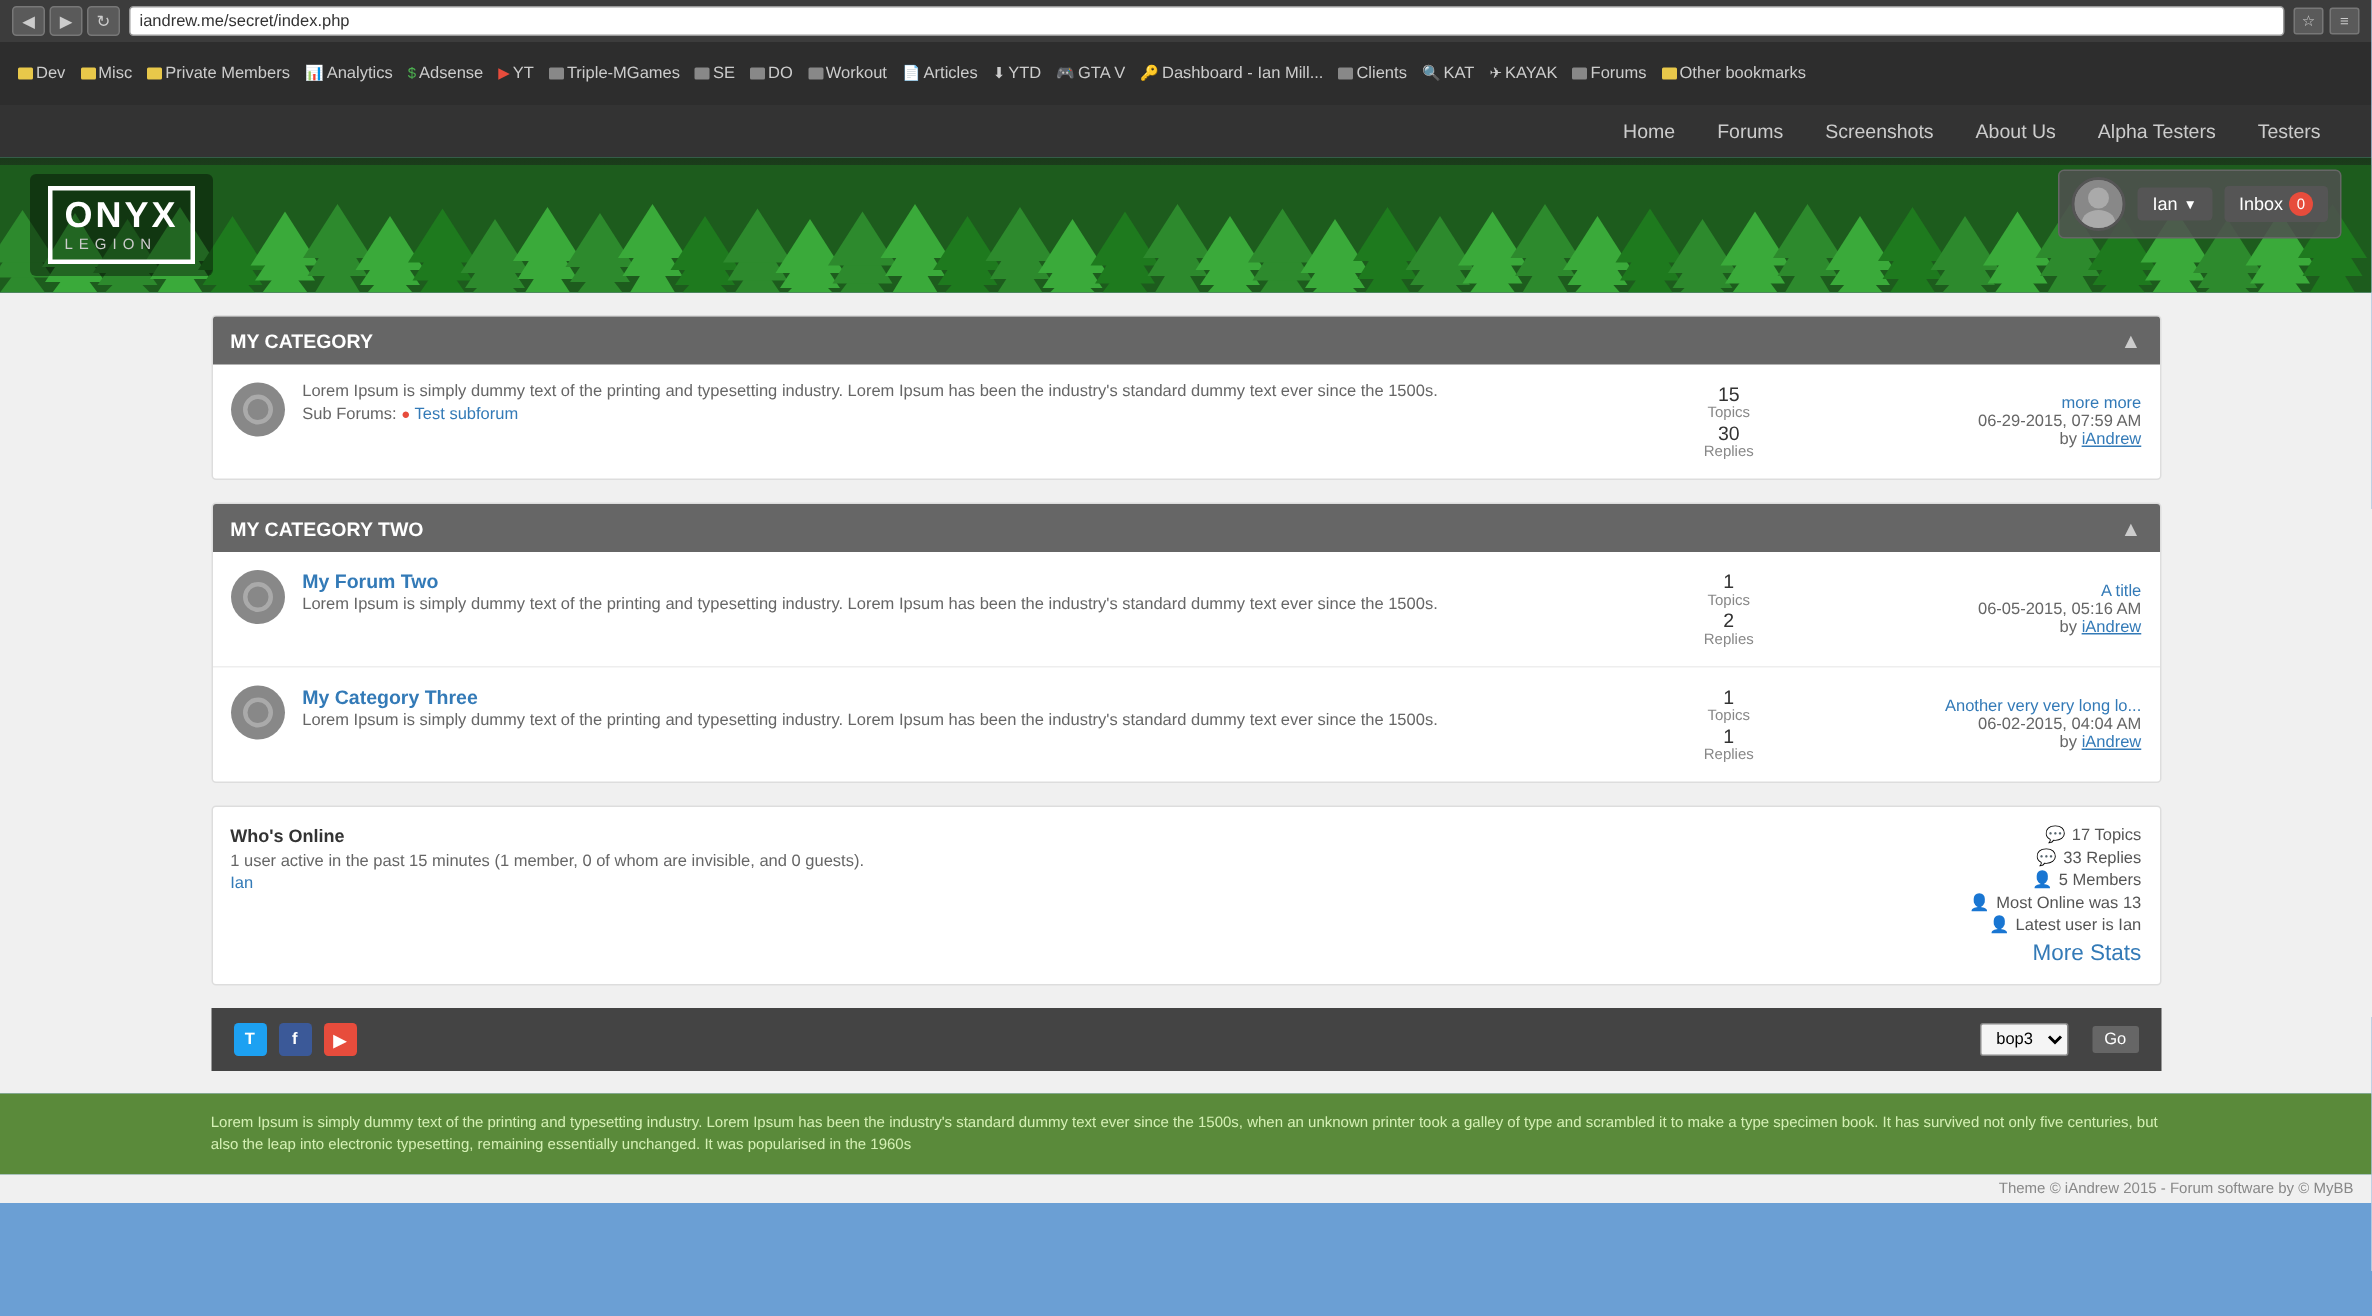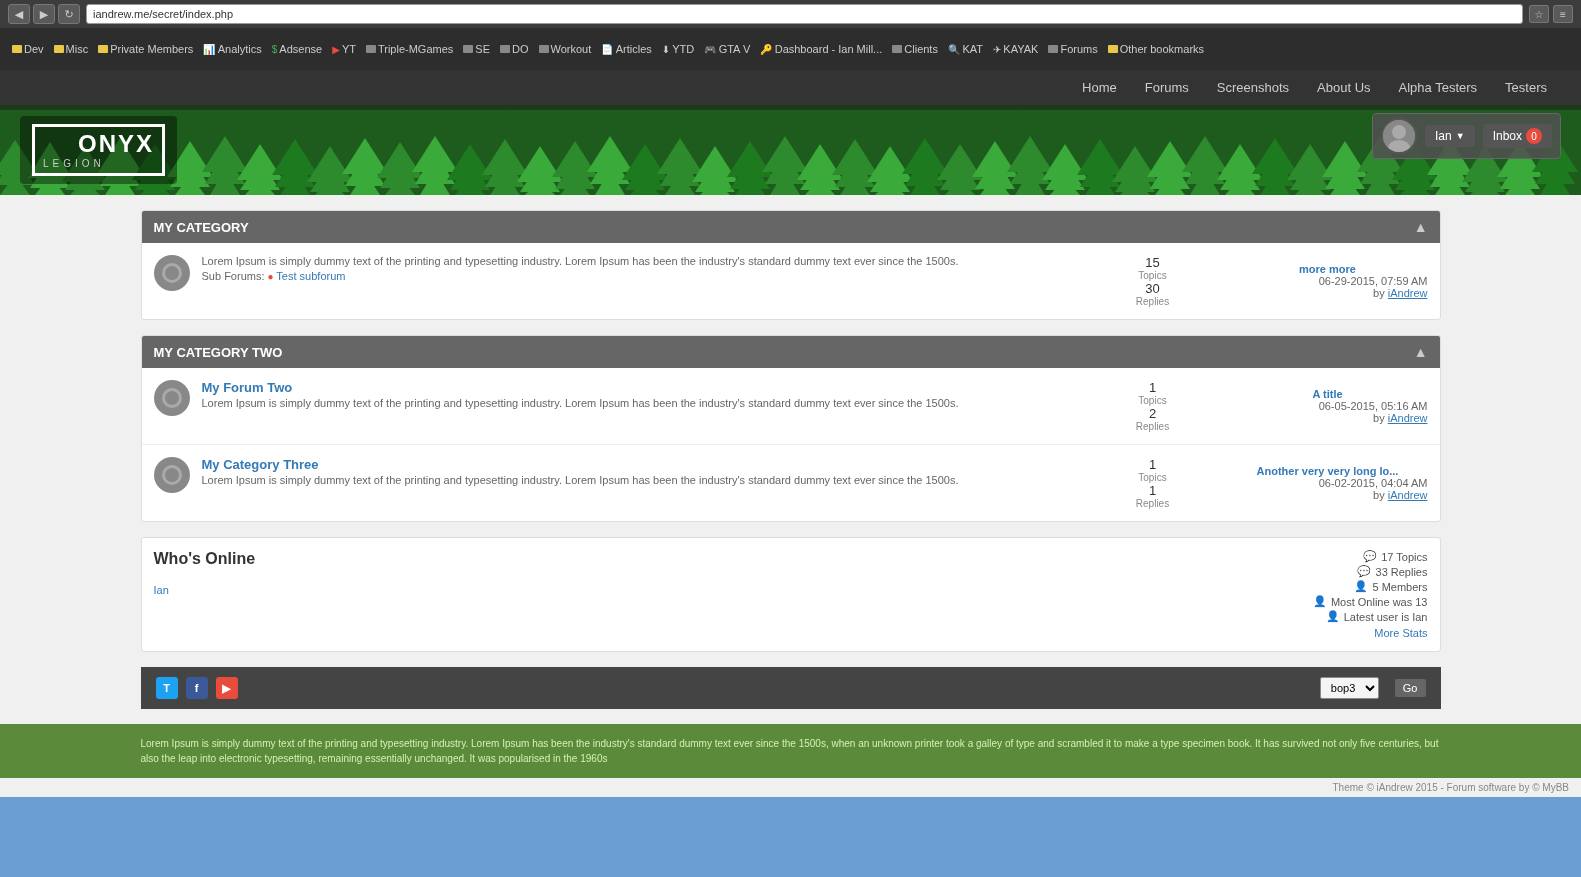--- a/index.html
+++ b/index.html
@@ -52,34 +52,34 @@
     .forum-icon-inner { width: 20px; height: 20px; border: 3px solid #aaa; border-radius: 50%; }
     .forum-info { flex: 1; }
     .forum-title { font-size: 13px; font-weight: bold; color: #337ab7; cursor: pointer; margin-bottom: 2px; }
     .forum-desc { font-size: 11px; color: #666; margin-bottom: 3px; }
     .forum-subforums { font-size: 11px; color: #666; }
     .forum-subforums a { color: #337ab7; text-decoration: none; }
     .forum-stats { text-align: center; min-width: 80px; margin: 0 15px; }
     .forum-stats-num { font-size: 13px; font-weight: normal; color: #333; }
     .forum-stats-label { font-size: 10px; color: #888; }
     .forum-last-post { min-width: 200px; text-align: right; font-size: 11px; color: #666; }
-    .forum-last-post-title { color: #337ab7; font-weight: bold; cursor: pointer; text-align: center; }
+    .forum-last-post-title { color: #337ab7; font-weight: normal; cursor: pointer; }
     .forum-last-post-date { color: #666; }
     .forum-last-post-by { color: #666; }
     .forum-last-post-by a { color: #337ab7; }
 
     
     .whos-online { background: white; border: 1px solid #ddd; padding: 12px; margin-bottom: 15px; border-radius: 3px; display: flex; }
     .whos-online-left { flex: 1; }
     .whos-online-right { min-width: 200px; text-align: right; }
-    .whos-online-title { font-size: 16px; font-weight: bold; color: #333; margin-bottom: 16px; }
+    .whos-online-title { font-size: 12px; font-weight: bold; color: #333; margin-bottom: 4px; }
     .whos-online-text { font-size: 11px; color: #666; margin-bottom: 3px; }
     .whos-online-user { font-size: 11px; color: #337ab7; }
     .stats-item { font-size: 11px; color: #555; margin-bottom: 2px; display: flex; align-items: center; gap: 4px; justify-content: flex-end; }
-    .more-stats { color: #337ab7; font-size: 11px; cursor: pointer; margin-top: 4px; text-align: right; }
+    .more-stats { color: #337ab7; font-size: 15px; cursor: pointer; margin-top: 4px; text-align: right; }
 
     
     .site-footer { background: #444; padding: 10px 15px; display: flex; align-items: center; gap: 8px; }
     .social-btn { width: 22px; height: 22px; border-radius: 3px; display: flex; align-items: center; justify-content: center; color: white; font-size: 11px; font-weight: bold; cursor: pointer; }
     .social-twitter { background: #1da1f2; }
     .social-facebook { background: #3b5998; }
     .social-youtube { background: #e74c3c; }
     .footer-right { margin-left: auto; display: flex; align-items: center; gap: 16px; }
     .footer-select { padding: 3px 6px; font-size: 11px; border: 1px solid #888; border-radius: 2px; background: #f5f5f5; }
     .footer-go-btn { background: #666; color: white; border: none; padding: 3px 8px; font-size: 11px; border-radius: 2px; cursor: pointer; }
@@ -430,21 +430,21 @@
       <g fill="#1e7a1e">
         <polygon points="1555,60 1540,85 1570,85"></polygon>
         <polygon points="1555,42 1535,74 1575,74"></polygon>
         <polygon points="1555,26 1532,62 1578,62"></polygon>
       </g>
     </svg>
   </div>
 
   <div class="logo" style="position:relative;z-index:5;">
     <div style="border: 3px solid #fff; padding: 4px 8px; display:inline-block;">
-      <div class="logo-text" style="color:white;font-size:24px;font-weight:900;letter-spacing:2px;line-height:1.1;margin-left:35px;">ONYX</div>
+      <div class="logo-text" style="color:white;font-size:24px;font-weight:900;letter-spacing:2px;line-height:1.1;">ONYX</div>
       <div class="logo-sub" style="color:#ccc;font-size:10px;letter-spacing:4px;">LEGION</div>
     </div>
   </div>
 
   <div class="user-bar">
     <div style="background:rgba(80,80,80,0.85);border:1px solid #666;border-radius:4px;padding:4px 8px;display:flex;align-items:center;gap:8px;">
       <div class="user-avatar">
         <svg width="32" height="32" viewBox="0 0 32 32" xmlns="http://www.w3.org/2000/svg">
           <rect width="32" height="32" fill="#888"></rect>
           <circle cx="16" cy="12" r="7" fill="#aaa"></circle>
@@ -551,20 +551,21 @@
             <div class="forum-last-post-date">06-02-2015, 04:04 AM</div>
             <div class="forum-last-post-by">by <a href="#">iAndrew</a></div>
           </div>
         </div>
       </div>
     </div>
 
     <div class="whos-online">
       <div class="whos-online-left">
         <div class="whos-online-title">Who's Online</div>
+        <div class="whos-online-text">1 user active in the past 15 minutes (1 member, 0 of whom are invisible, and 0 guests).</div>
         <div class="whos-online-user">Ian</div>
       </div>
       <div class="whos-online-right">
         <div class="stats-item">
           <span>💬</span>
           <span>17 Topics</span>
         </div>
         <div class="stats-item">
           <span>💬</span>
           <span>33 Replies</span>

